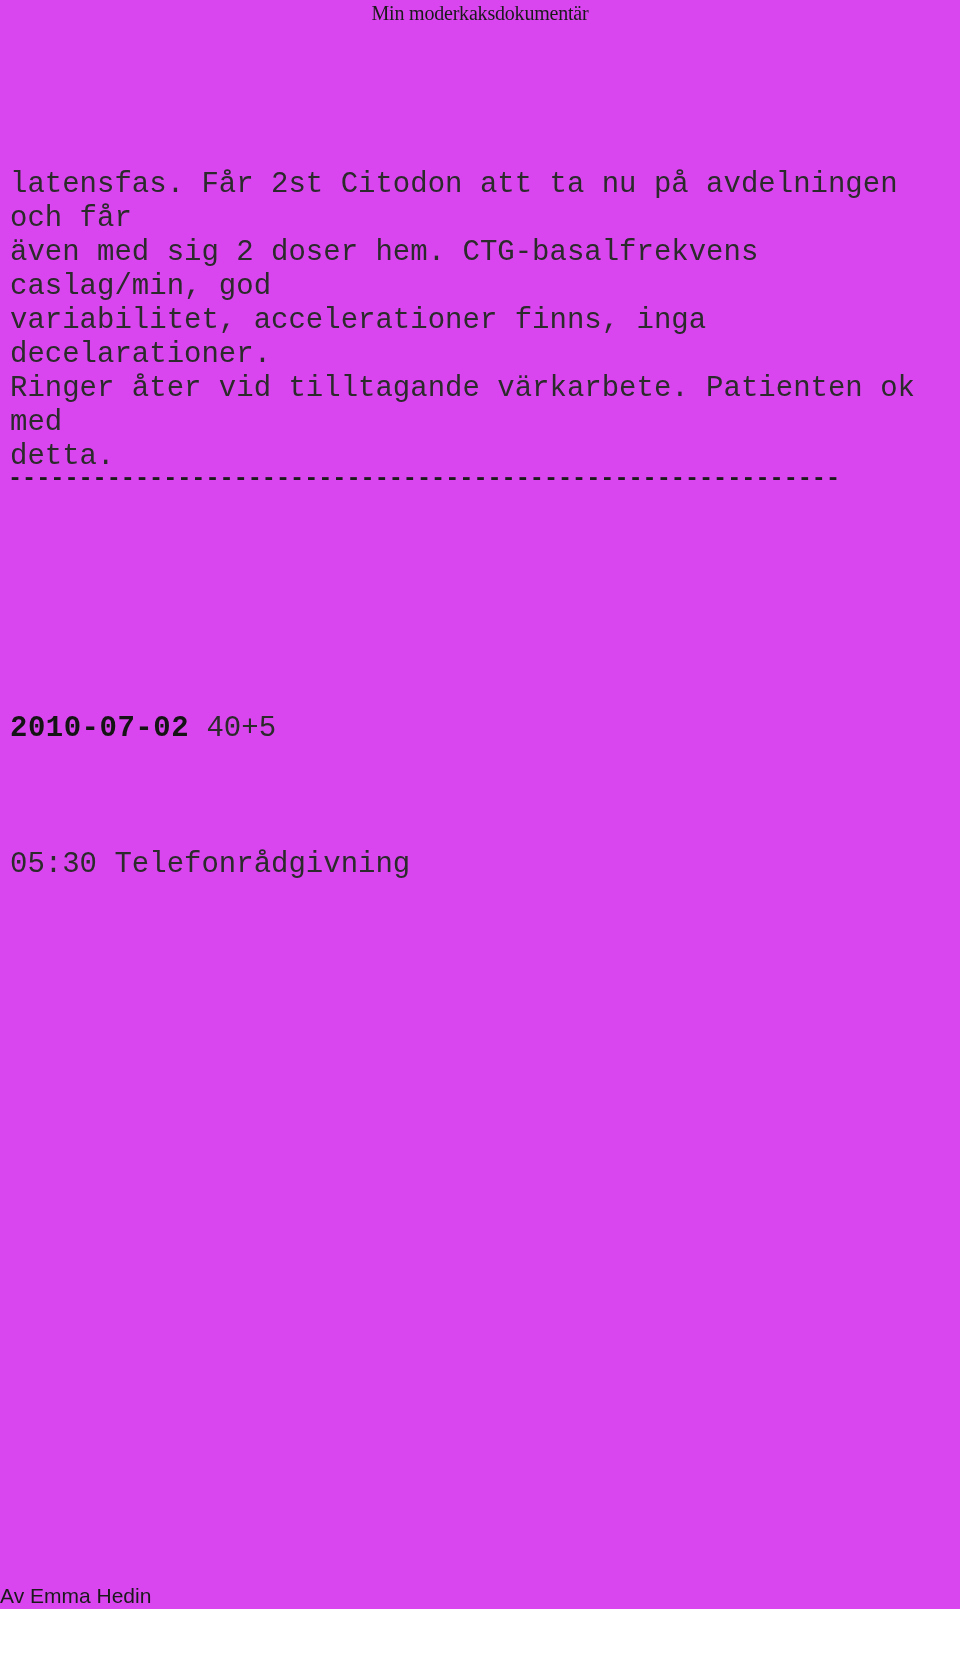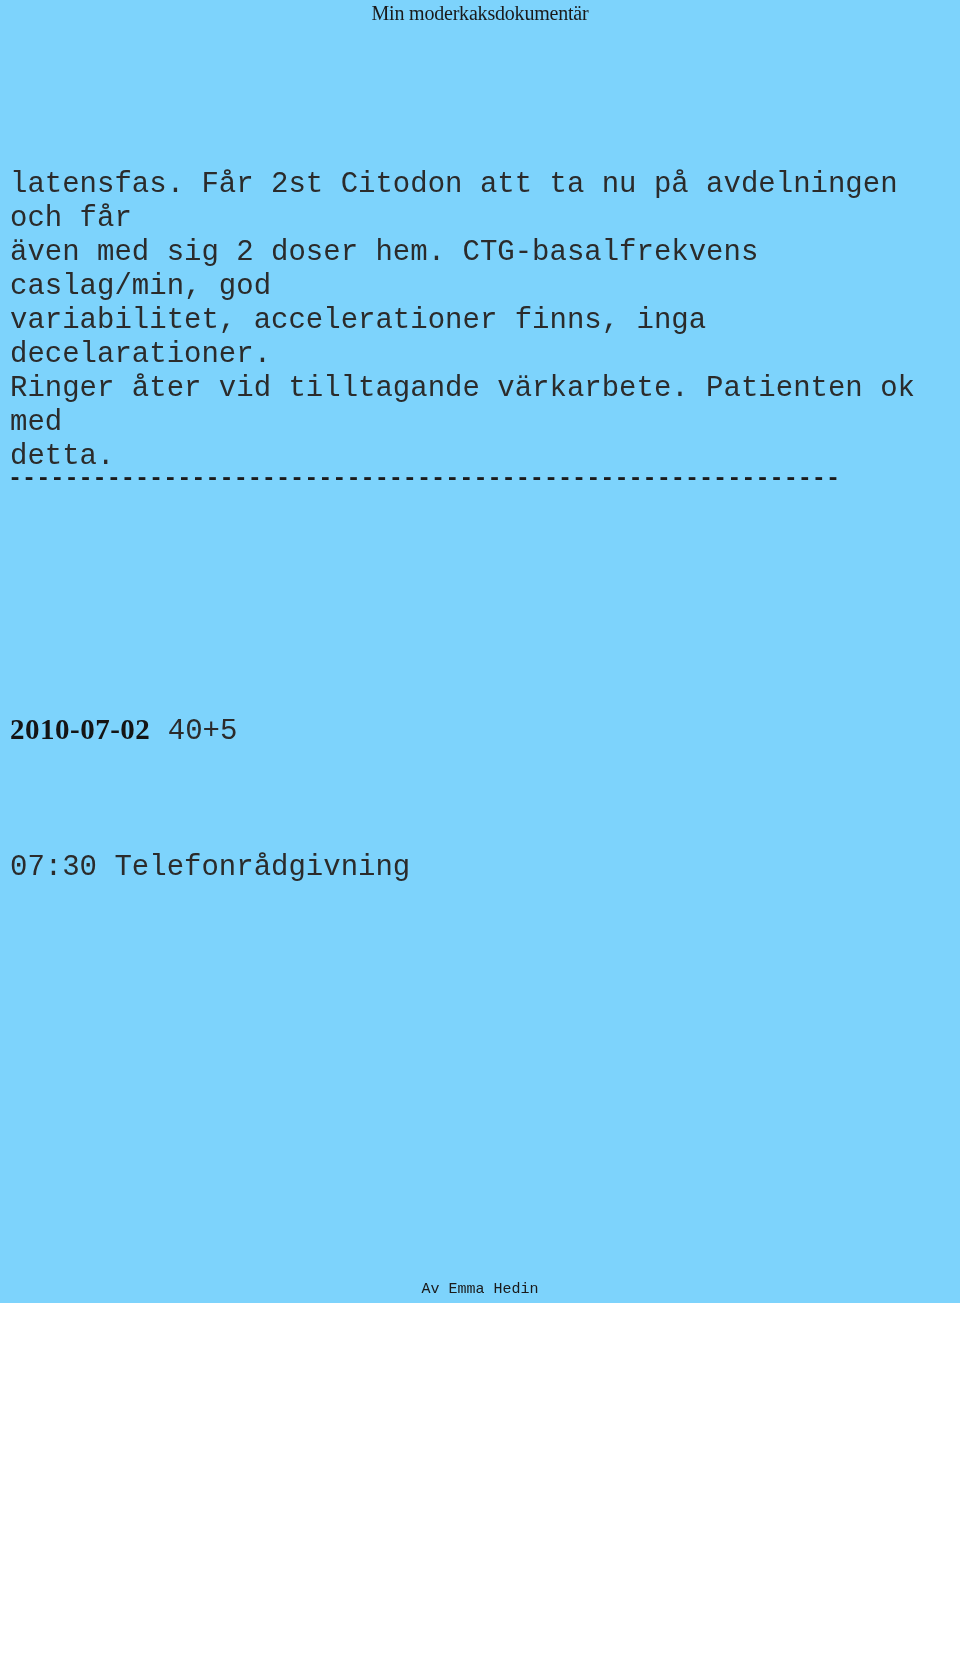--- a/index.html
+++ b/index.html
@@ -5,22 +5,22 @@
 <style>
   html, body {
     margin: 0;
     padding: 0;
     background: #ffffff;
   }
 
   .page {
     position: relative;
     width: 960px;
-    height: 1303px;
-    background: #7dd3fc;
+    height: 1609px;
+    background: #d946ef;
     overflow: hidden;
     box-sizing: border-box;
   }
 
   
   .doc-header {
     position: absolute;
     top: 0px;
     left: 0;
     width: 960px;
@@ -60,21 +60,20 @@
   
   .entry-head {
     margin: 0;
     padding: 0;
     white-space: pre;
   }
   .entry-date {
     font-weight: bold;
     color: #141414;
     letter-spacing: 0.5px;
-    font-family: Liberation Serif, serif;
   }
   .entry-ga {
     font-weight: normal;
     color: #2b2b2b;
     margin-top: 16px;
   }
 
   .entry-time-line {
     margin: 0;
     padding: 0;
@@ -96,23 +95,23 @@
     overflow: hidden;
     letter-spacing: 0px;
   }
 
   
   .doc-footer {
     position: absolute;
     bottom: 0px;
     left: 0;
     width: 960px;
-    text-align: center;
-    font-family: Liberation Mono, monospace;
-    font-size: 15px;
+    text-align: left;
+    font-family: Liberation Sans, sans-serif;
+    font-size: 21px;
     line-height: 26px;
     color: #1a1a1a;
   }
 </style>
 </head>
 <body>
 
 <div class="page">
 
   <div class="doc-header">Min moderkaksdokumentär</div>
@@ -122,21 +121,21 @@
     <p class="para">latensfas. Får 2st Citodon att ta nu på avdelningen och får
 även med sig 2 doser hem. CTG-basalfrekvens caslag/min, god
 variabilitet, accelerationer finns, inga decelarationer.
 Ringer åter vid tilltagande värkarbete. Patienten ok med
 detta.</p>
 
     <div class="para-spacer"></div>
 
     <p class="entry-head"><span class="entry-date">2010-07-02</span><span> </span><span class="entry-ga">40+5</span></p>
 
-    <p class="entry-time-line">07:30 Telefonrådgivning</p>
+    <p class="entry-time-line">05:30 Telefonrådgivning</p>
 
 
   </div>
 
   <div class="separator">-----------------------------------------------------------</div>
 
   <div class="doc-footer">Av Emma Hedin</div>
 
 </div>
 

